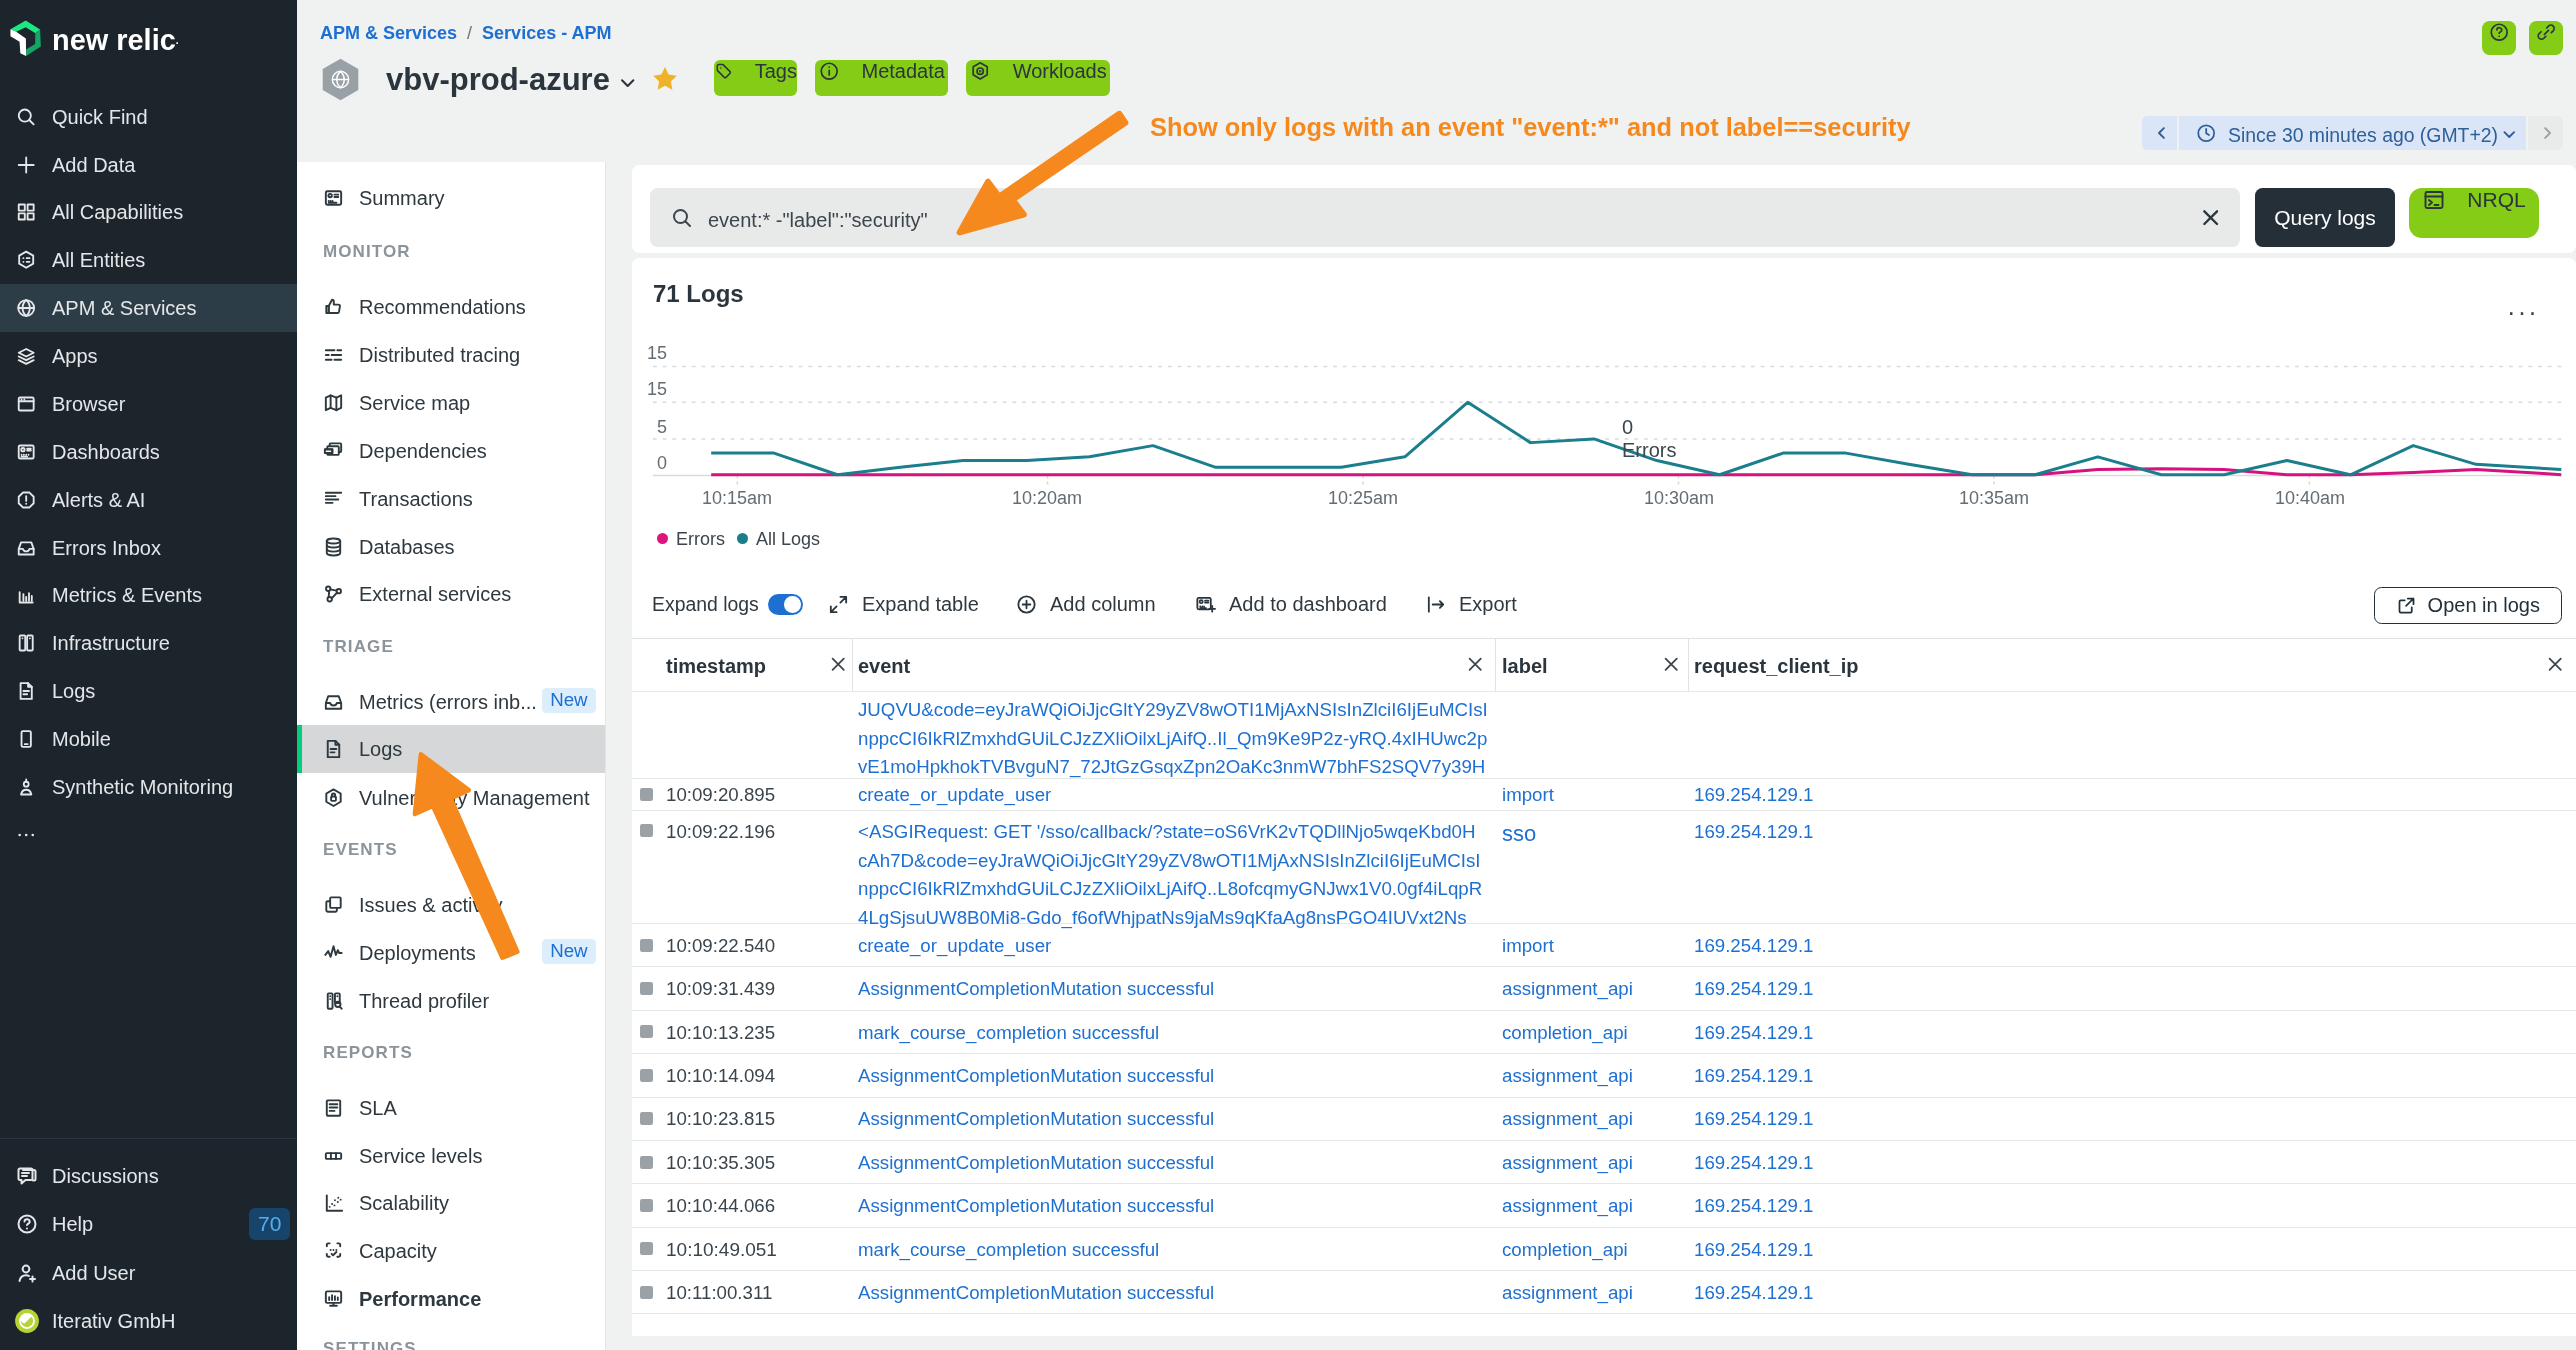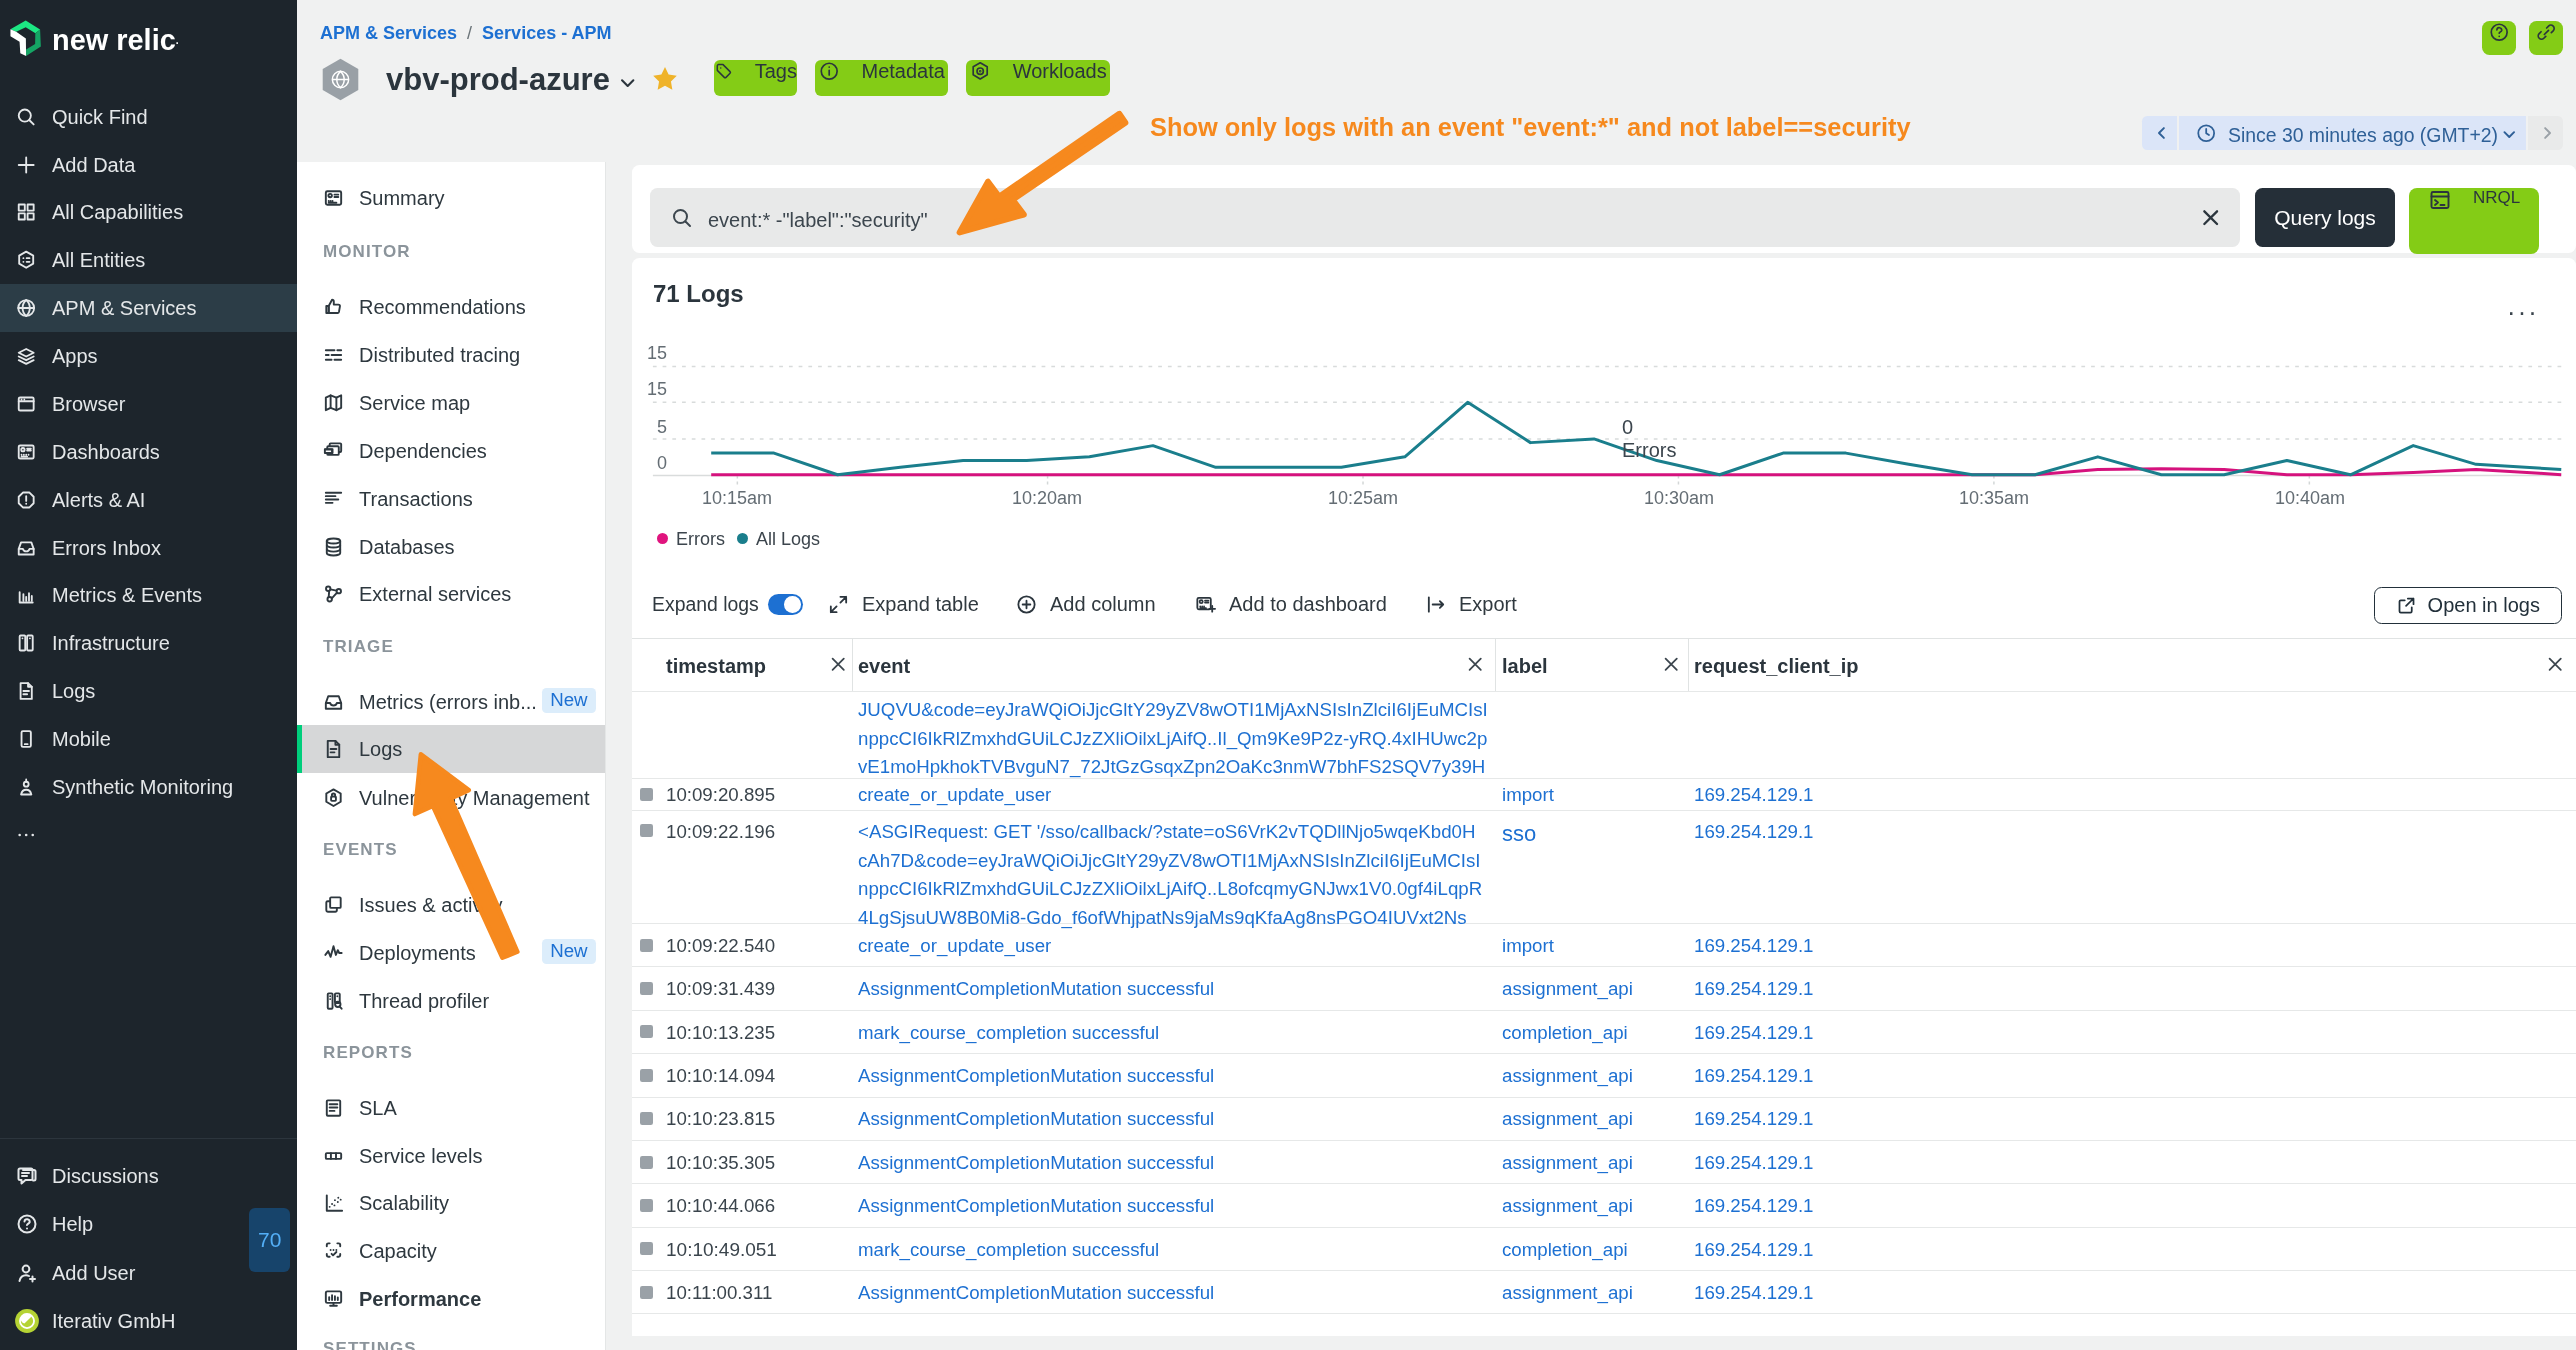--- a/index.html
+++ b/index.html
@@ -206,21 +206,21 @@
       </div>
 <div class="lni" style="top:1249px">
         <span class="ic">
           <svg width="24" height="24" viewBox="0 0 24 24" fill="none" stroke="currentColor" stroke-width="2.0" stroke-linecap="round" stroke-linejoin="round">
             <circle cx="11" cy="8" r="3.4"></circle>
             <path d="M4.5 20c.8-3.6 3.3-5.7 6.5-5.7 1.1 0 2.1.2 3 .7M17.5 15.5v5M15 18h5"></path>
           </svg>
         </span>
         <span class="lbl">Add User</span>
       </div>
-<div class="abs" style="left:249px;top:1208px;background:#17446b;color:#53aef5;font-size:21px;border-radius:6px;padding:20px 9px;">70</div>
+<div class="abs" style="left:249px;top:1208px;background:#17446b;color:#53aef5;font-size:21px;border-radius:6px;padding:4px 9px;">70</div>
 <div class="lni" style="top:1297px">
         <span class="ic" style="left:13.5px">
 <svg width="26" height="26" viewBox="0 0 35 35">
             <circle cx="17.5" cy="17.5" r="16" fill="#b5d334"></circle>
 <circle cx="17.5" cy="17.5" r="9.5" fill="none" stroke="#fff" stroke-width="2.4"></circle>
 <path d="M17.5 8 A9.5 9.5 0 0 1 24 11 L14 21 A 4 4 0 0 1 17.5 8z" fill="#fff"></path>
           </svg>
 </span>
         <span class="lbl">Iterativ GmbH</span>
       </div>
@@ -490,21 +490,21 @@
           <path d="M15.5 15.5 L20 20"></path>
         </svg>
       </span>
 <div class="abs" style="left:102px;top:209px;font-size:20px;color:#3c464e;">event:* -"label":"security"</div>
 <span class="abs" style="left:1592px;top:205px;color:#2b353d">
         <svg width="25.4" height="25.4" viewBox="0 0 24 24" fill="none" stroke="currentColor" stroke-width="2.2" stroke-linecap="round" stroke-linejoin="round">
           <path d="M6 6l12 12M18 6L6 18"></path>
         </svg>
       </span>
 <div class="abs" style="left:1649px;top:188px;width:140px;height:59px;background:#252f38;border-radius:7.5px;color:#fff;font-size:21px;display:flex;align-items:center;justify-content:center;">Query logs</div>
-<div class="btn-grey" style="left:1803px;top:188px;width:130px;height:66px;border-radius:8px;font-size:17px;">
+<div class="btn-grey" style="left:1803px;top:188px;width:130px;height:50px;border-radius:13px;font-size:21px;">
         <svg width="24" height="24" viewBox="0 0 24 24" fill="none" stroke="currentColor" stroke-width="1.9" stroke-linecap="round" stroke-linejoin="round">
           <rect x="3.5" y="4" width="17" height="16" rx="1.5"></rect>
           <path d="M3.5 8.5h17M7 12l3 2.5L7 17M12.5 17h4"></path>
         </svg>
         <span>NRQL</span>
       </div>
 <div class="card" style="left:26px;top:258px;width:1944px;height:1078px;border-radius:7.5px 7.5px 0 0;"></div>
 <div class="abs" style="left:47px;top:280px;font-size:24px;font-weight:bold;color:#2b353d;">71 Logs</div>
 <div class="abs" style="left:1901px;top:298px;font-size:25.4px;color:#3a444c;letter-spacing:2.2px;">···</div>
 <svg class="abs" style="left:0;top:258px" width="1970" height="299" viewBox="0 0 2634 400">

